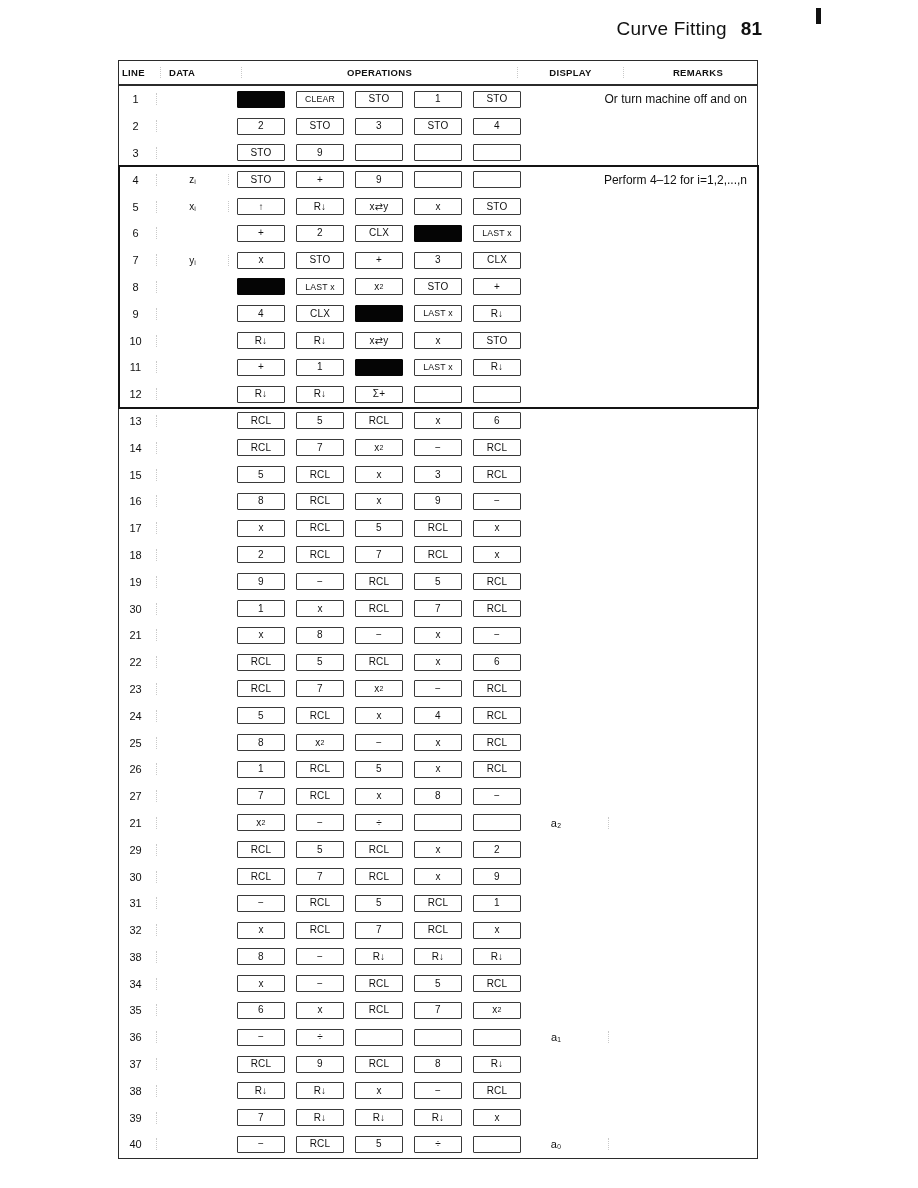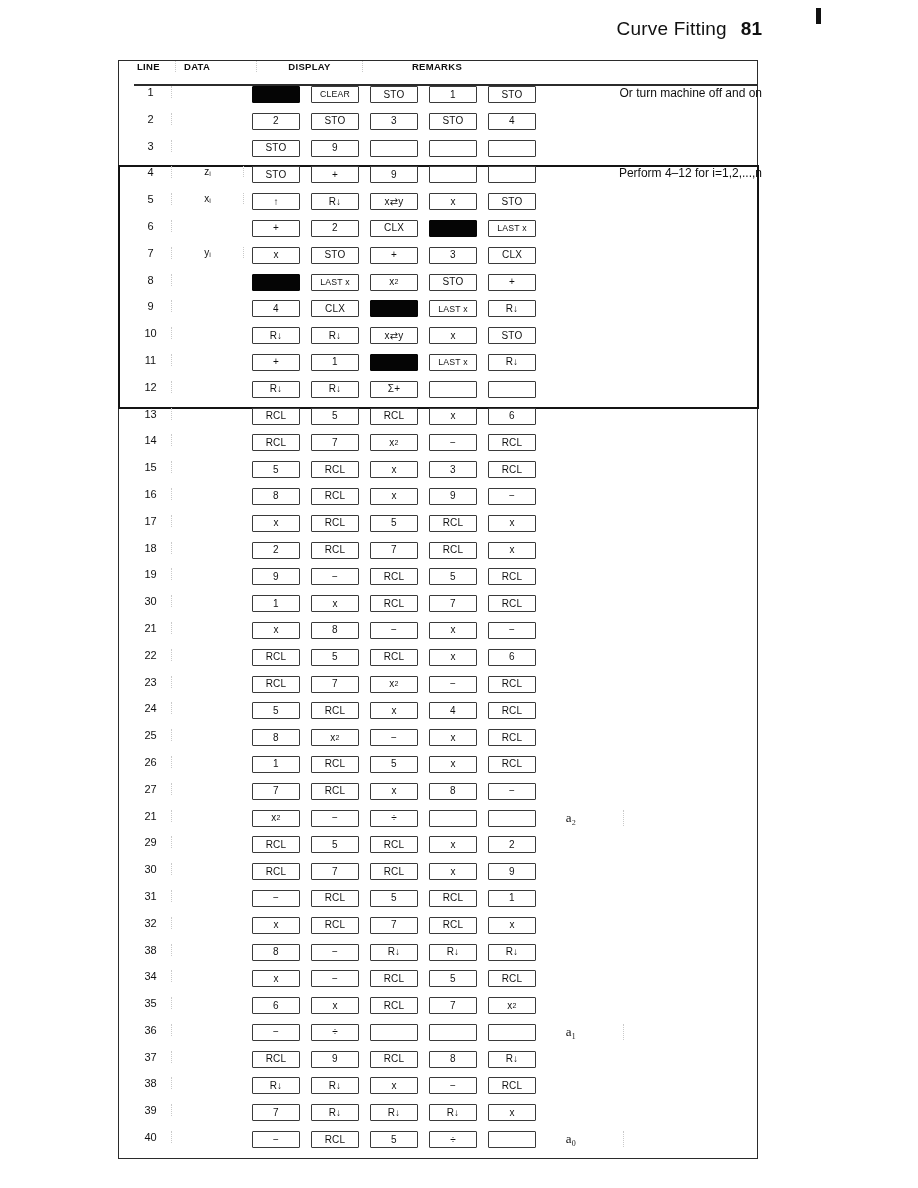--- a/index.html
+++ b/index.html
@@ -49,24 +49,23 @@
     left: 118px;
     top: 60px;
     width: 640px;
     border: 1.5px solid #2b2b2b;
     box-sizing: border-box;
     background: #fff;
   }
 
   .row {
     display: flex;
-    align-items: flex-start;
+    align-items: center;
     box-sizing: border-box;
     position: relative;
-    margin-left: 15px;
   }
 
   
   .c-line   { width: 38px;  flex: 0 0 38px; }
   .c-data   { width: 72px;  flex: 0 0 72px; }
   .c-ops    { width: 275px; flex: 0 0 275px; }
   .c-disp   { width: 105px; flex: 0 0 105px; }
   .c-rem    { width: 148px; flex: 0 0 148px; }
 
   
@@ -113,23 +112,22 @@
     display: flex;
     align-items: center;
     gap: 11px;
     padding-left: 8px;
     box-sizing: border-box;
   }
   .cell-disp {
     display: flex;
     align-items: center;
     justify-content: center;
-    font-size: 13px;
-    box-sizing: border-box;
-    font-family: Liberation Serif, serif;
+    font-size: 11px;
+    box-sizing: border-box;
   }
 
   .cell-rem {
     display: flex;
     align-items: center;
     justify-content: flex-end;
     padding-right: 10px;
     font-size: 12px;
     box-sizing: border-box;
     white-space: nowrap;
@@ -180,20 +178,21 @@
 
 <div id="page-header">
   <span class="hdr-title">Curve Fitting</span><span class="hdr-page">81</span>
 </div>
 
 <div id="sheet">
 
   <div class="row" id="head-row">
     <div class="c-line">LINE</div>
     <div class="c-data">DATA</div>
+    <div class="c-ops">OPERATIONS</div>
     <div class="c-disp">DISPLAY</div>
     <div class="c-rem">REMARKS</div>
   </div>
 
   <div class="rows-wrap" id="rows-wrap">
     <div id="loop-box" style="top: 79px; height: 244px;"></div>
   <div class="row body-row">
         <div class="c-line cell-line">1</div>
         <div class="c-data cell-data"></div>
         <div class="c-ops cell-ops">

